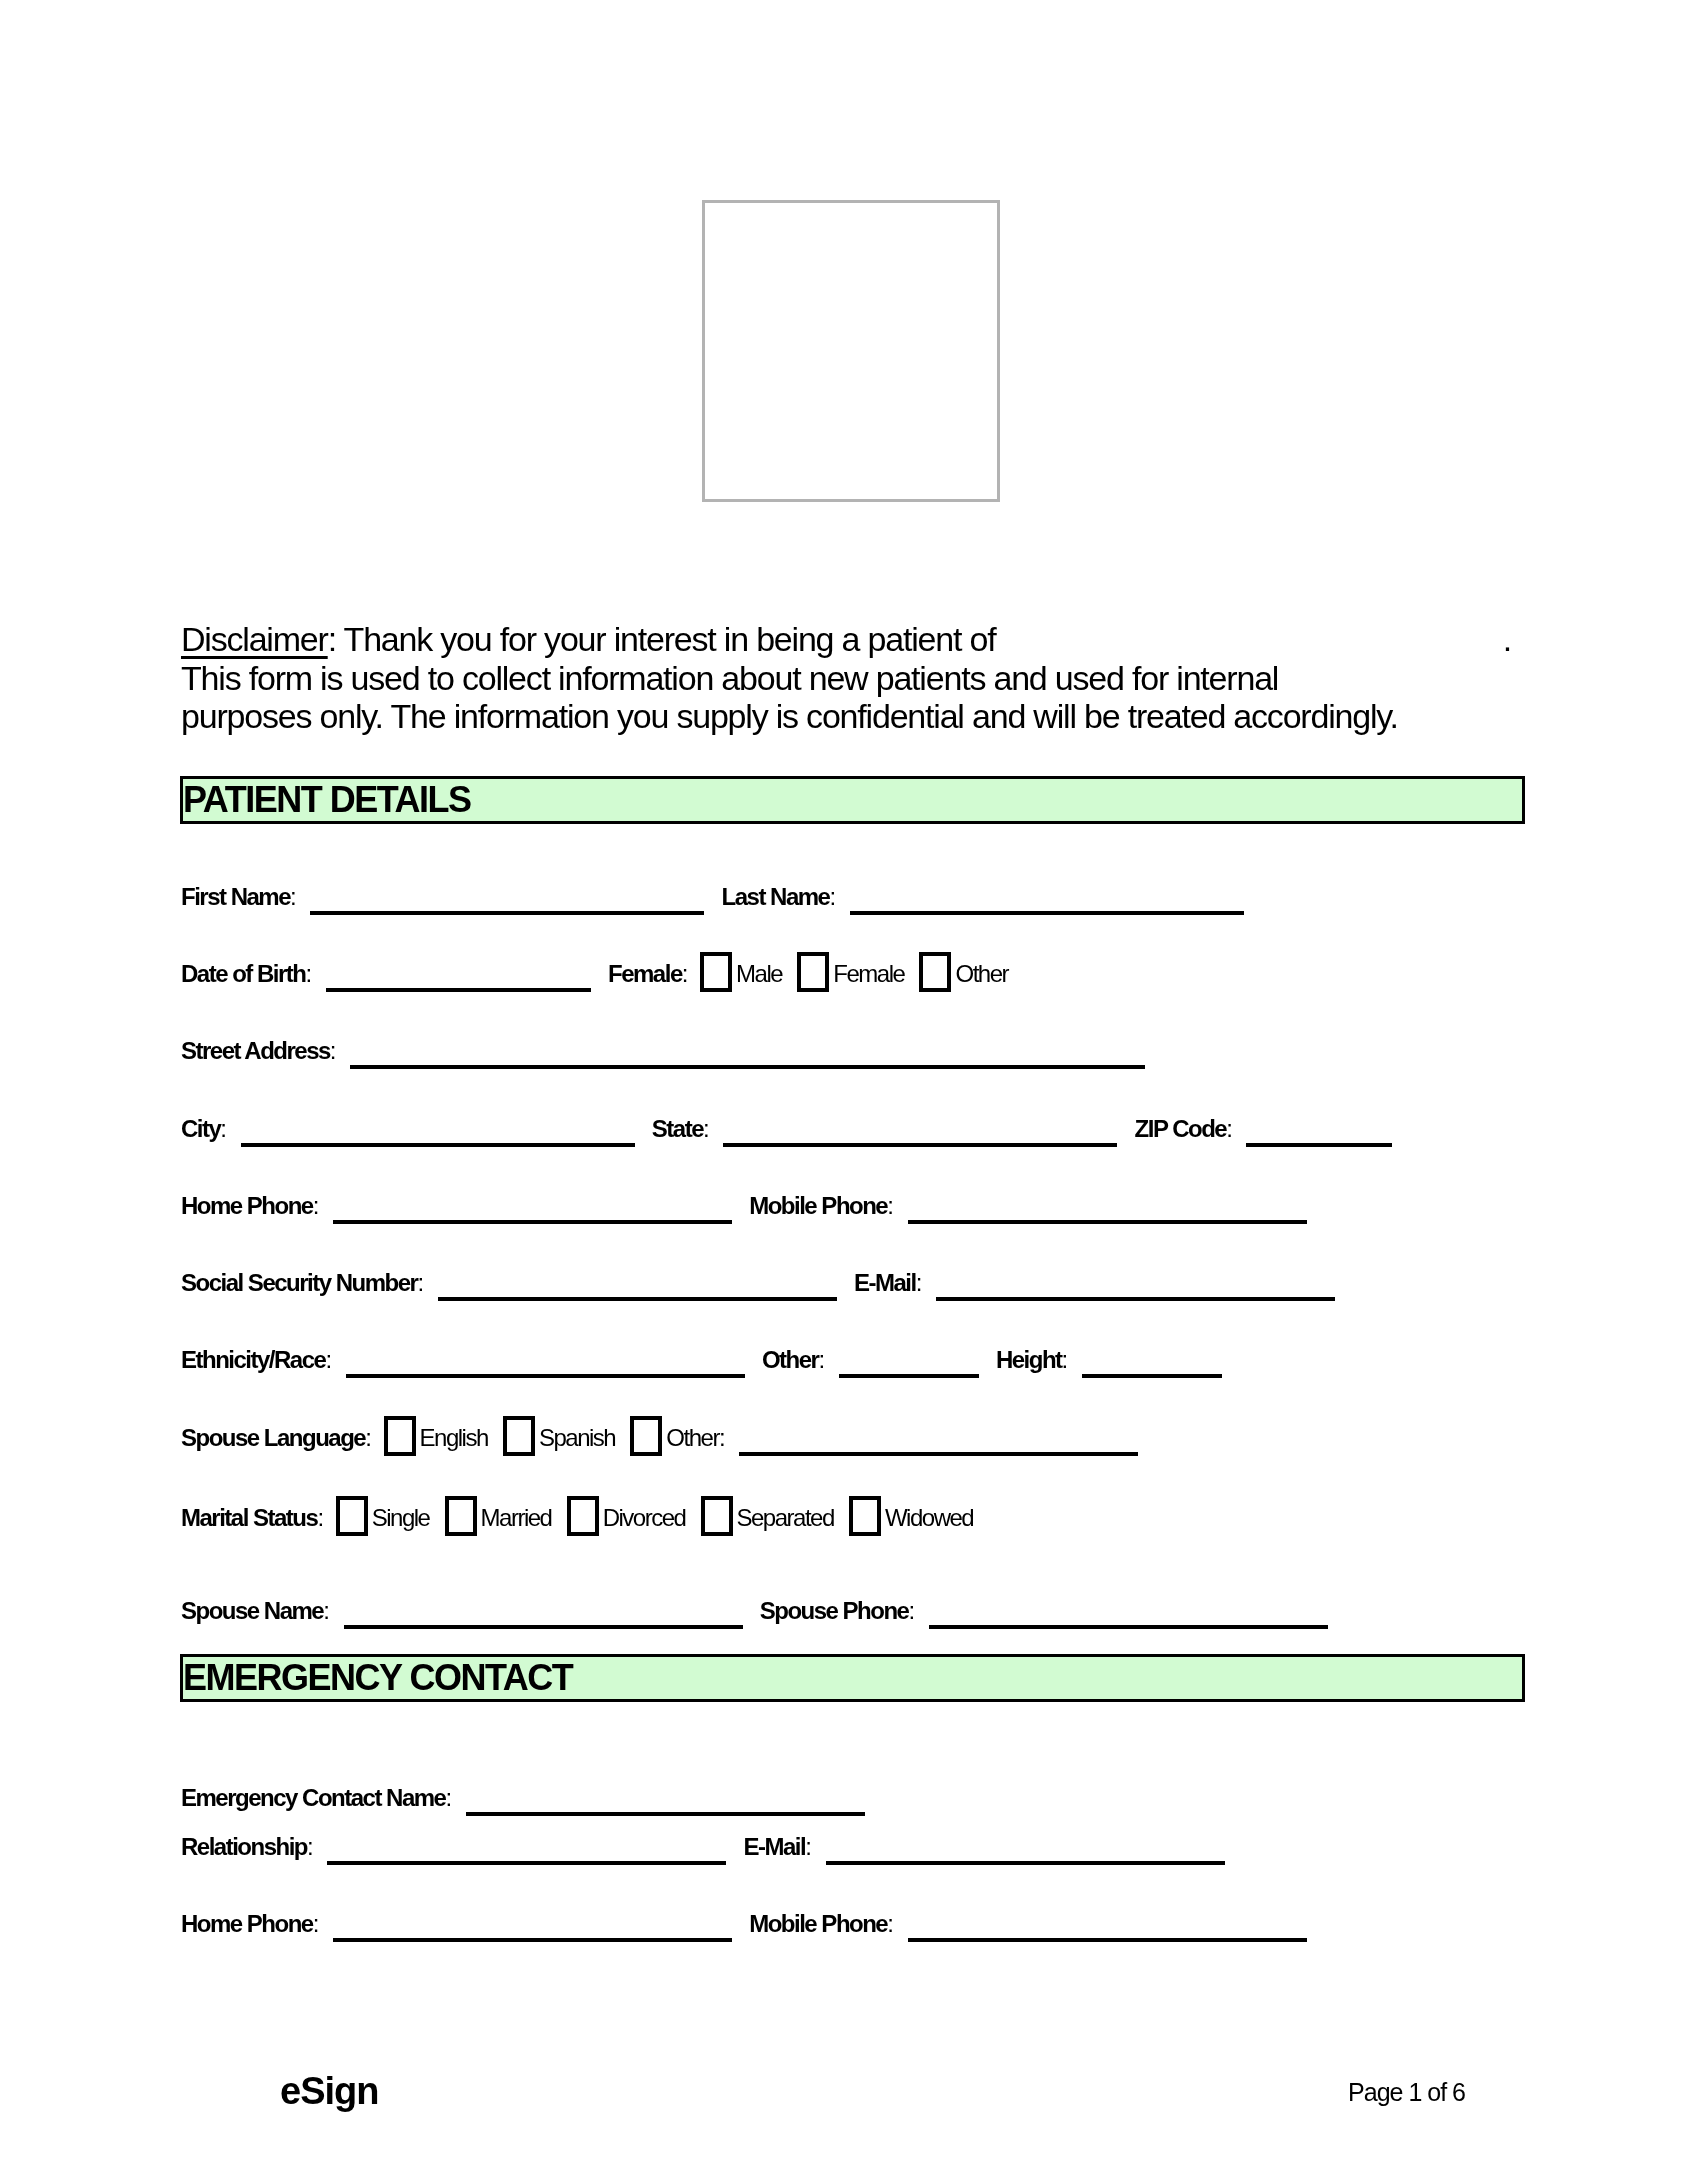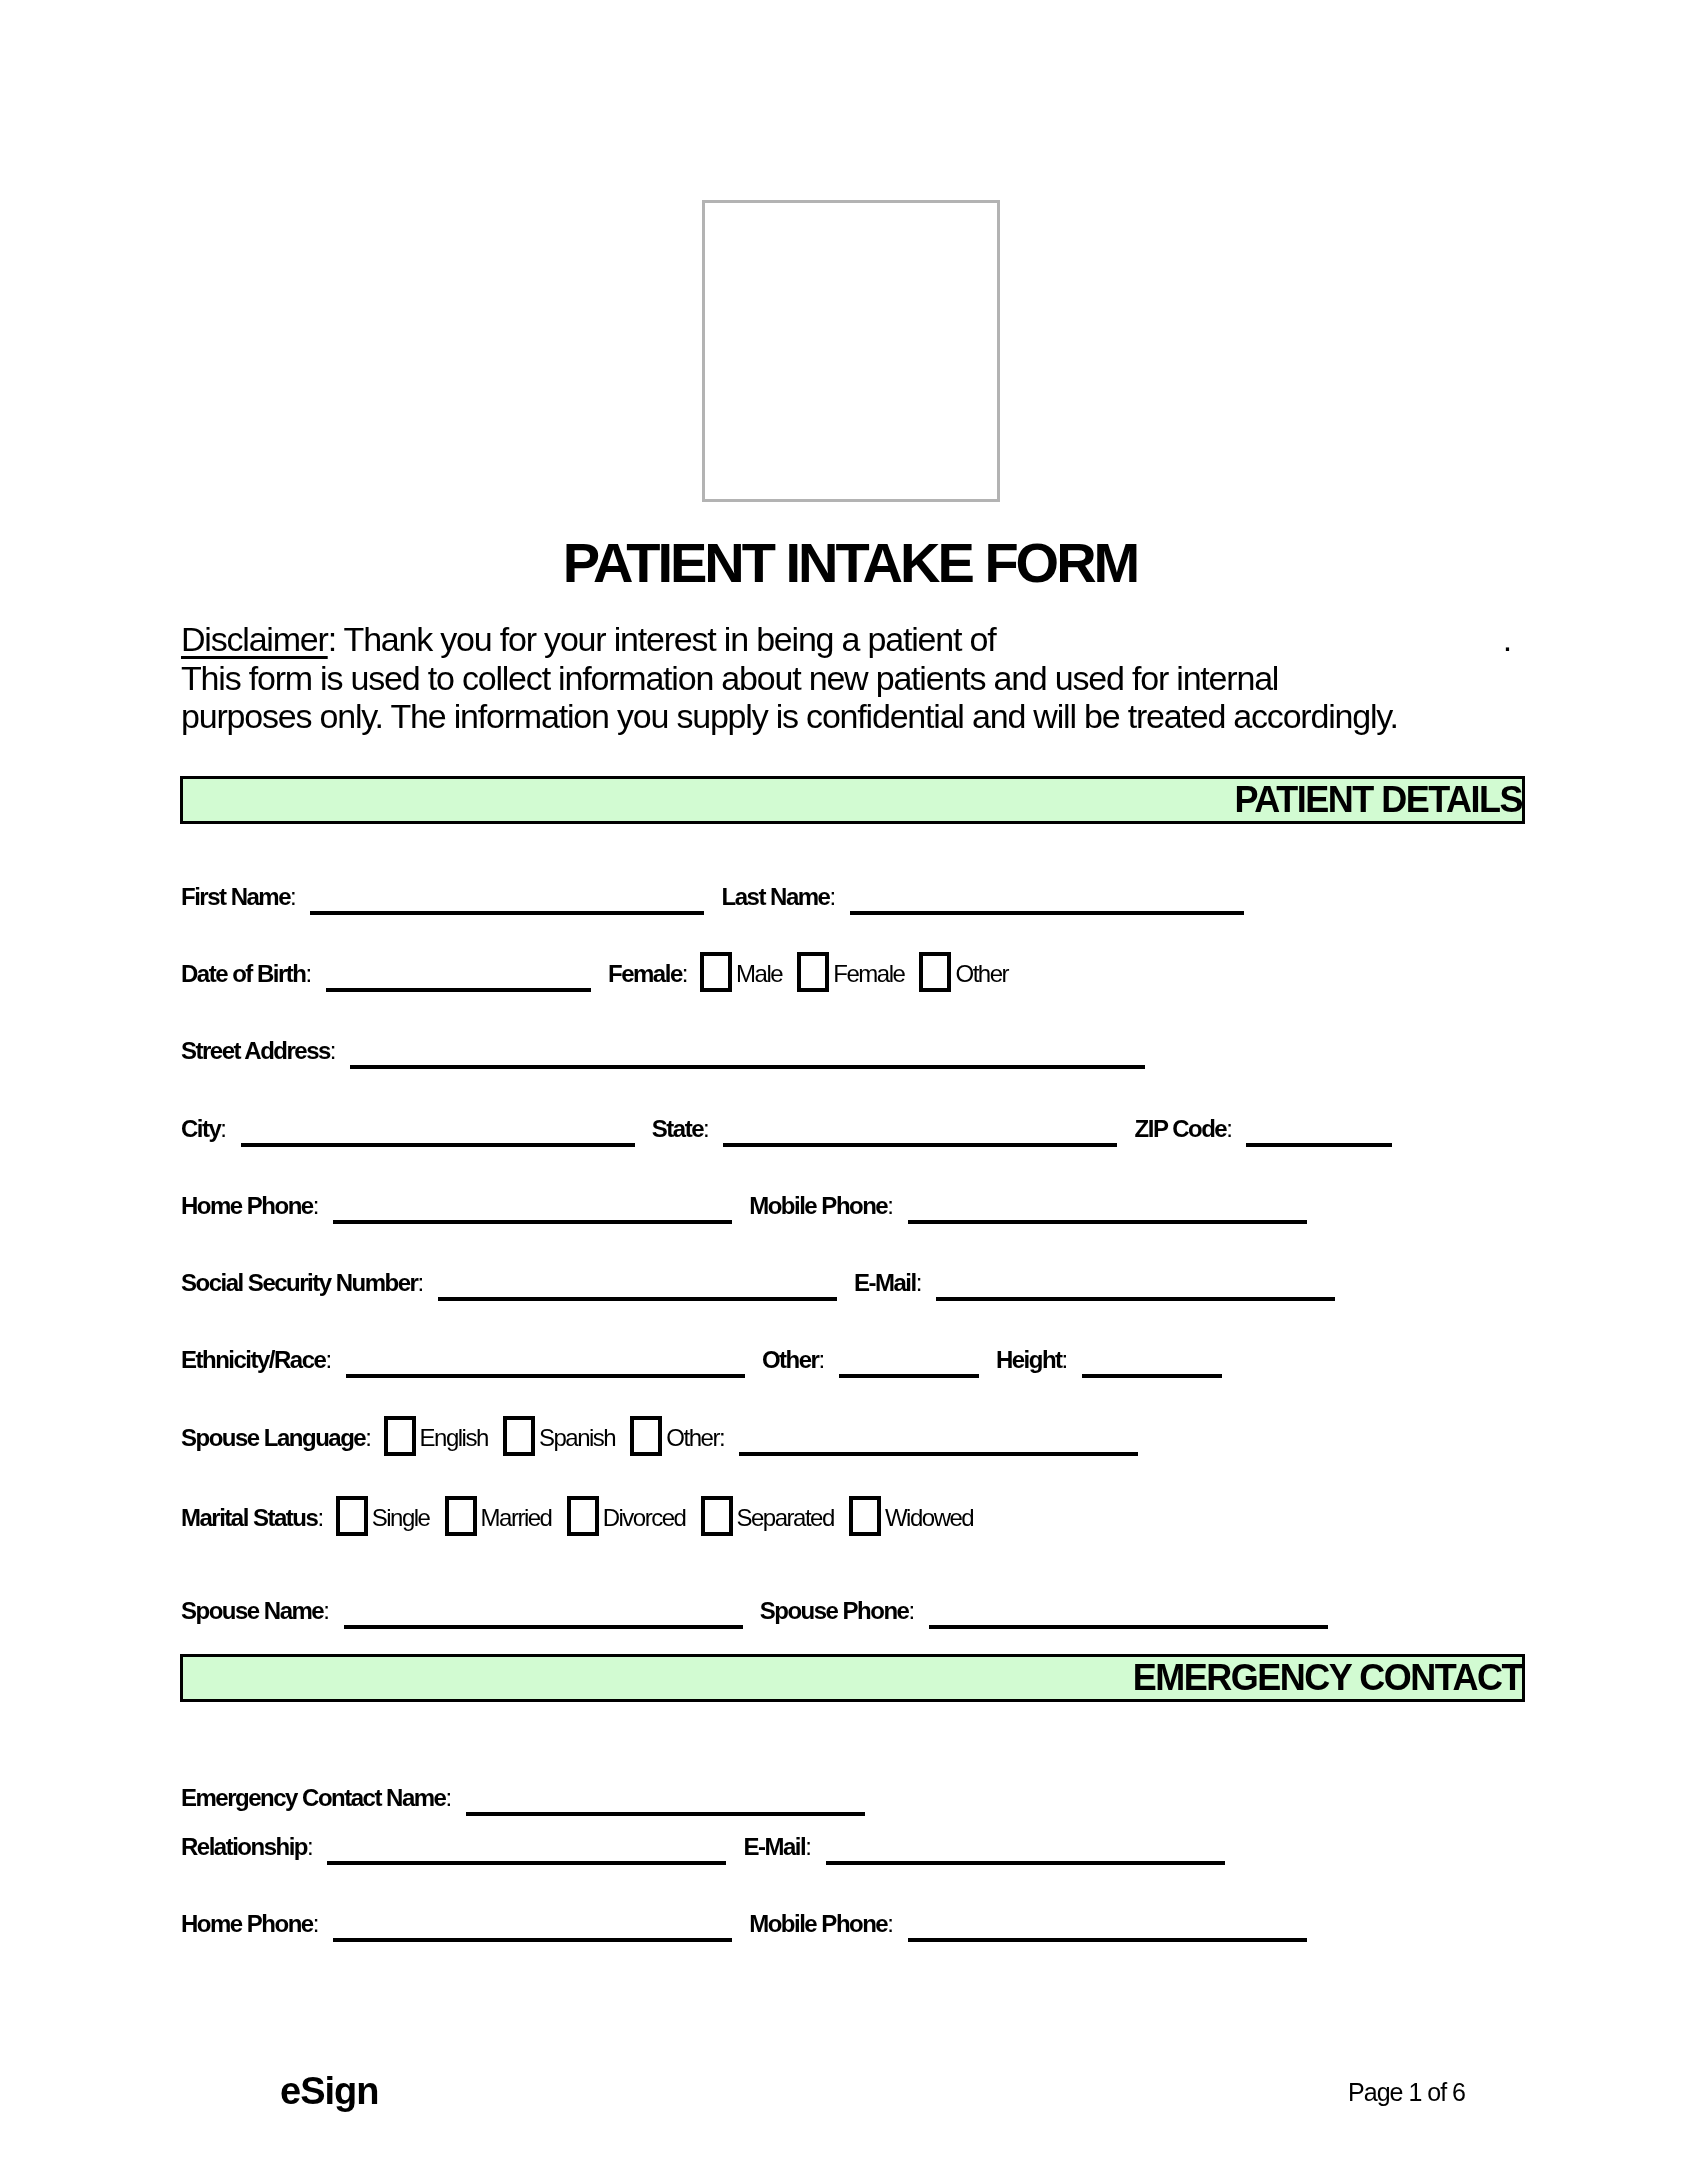--- a/index.html
+++ b/index.html
@@ -27,21 +27,21 @@
   .disclaimer {
     position:absolute; left:181px; top:620px; width:1348px;
     font-size:34px; line-height:38.5px; letter-spacing:-1.2px;
   }
   .disc-line1 { position:relative; width:100%; }
   .disc-underlined { text-decoration:underline; text-decoration-thickness:3px; text-underline-offset:5px; }
   .disc-period { position:absolute; right:18px; top:0; }
   .section-bar {
     position:absolute; left:180px; width:1345px; height:48px;
     background:#d2fbd2; border:3px solid #000;
-    display:flex; align-items:center; justify-content:flex-end;
+    display:flex; align-items:center; justify-content:flex-start;
     font-size:36px; font-weight:bold; letter-spacing:-1.5px;
   }
   .bar-patient { top:776px; }
   .bar-emergency { top:1654px; }
   .row {
     position:absolute; left:181px; width:1390px;
     font-size:24px; line-height:44px; letter-spacing:-1.5px;
     white-space:nowrap;
   }
   .lbl { font-weight:bold; }
@@ -76,21 +76,20 @@
     text-align:right; font-size:25px; letter-spacing:-1px;
   }
 </style>
 </head>
 <body>
 
 <div class="page">
 
   <div class="logo-box"></div>
 
-  <div class="title">PATIENT INTAKE FORM</div>
 
   <div class="disclaimer">
     <div class="disc-line1">
       <span class="disc-underlined">Disclaimer</span><span>:</span><span> Thank you for your interest in being a patient of</span>
       <span class="disc-period">.</span>
     </div>
     <div>This form is used to collect information about new patients and used for internal</div>
     <div>purposes only. The information you supply is confidential and will be treated accordingly.</div>
   </div>
 

